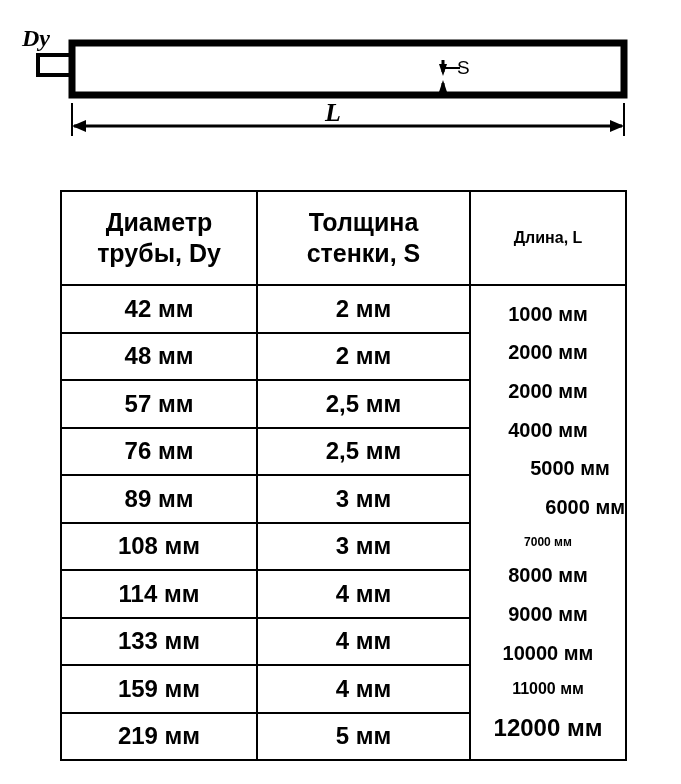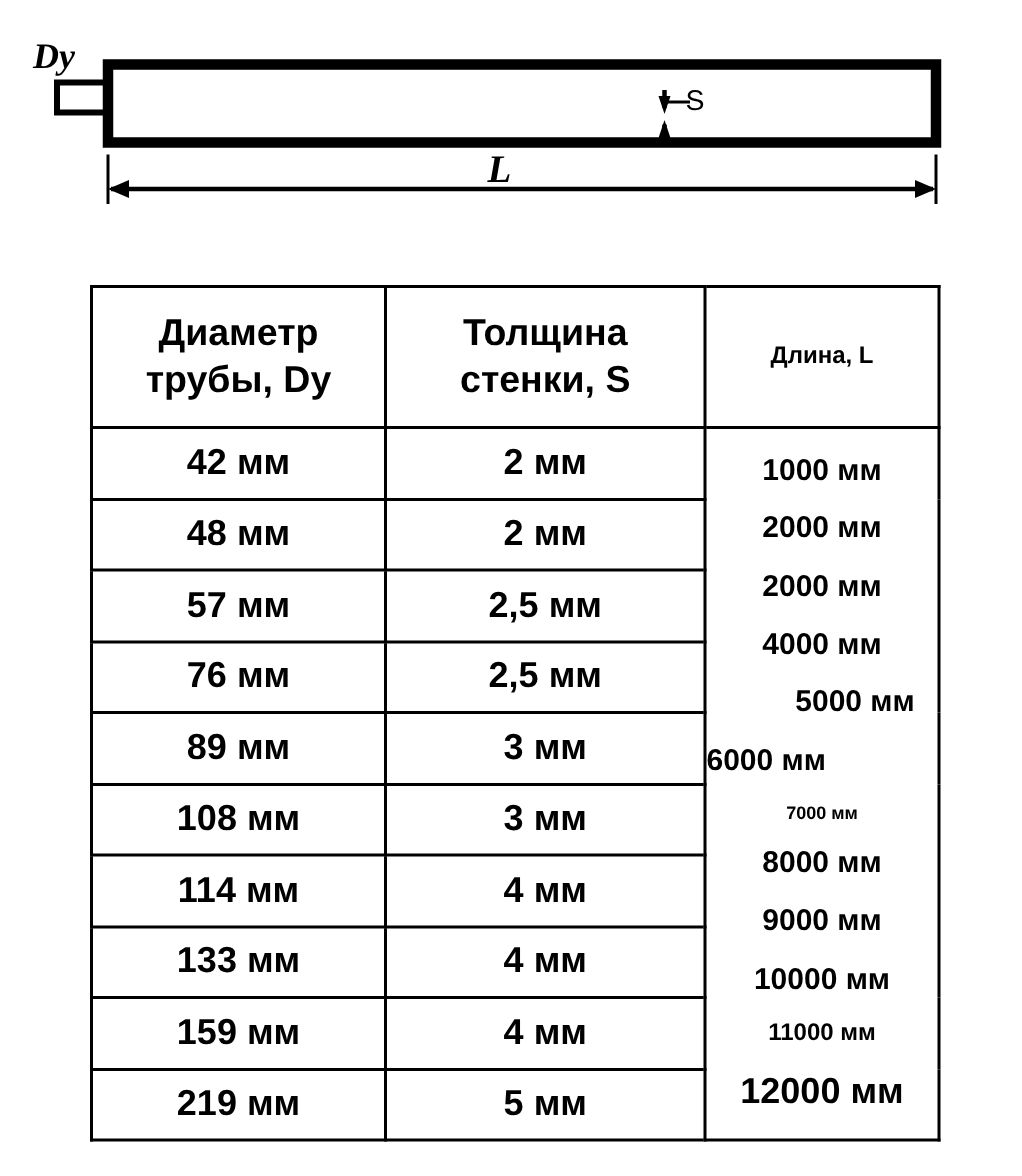--- a/index.html
+++ b/index.html
@@ -143,21 +143,21 @@
     <tr>
           <td class="cell">42 мм</td>
           <td class="cell">2 мм</td>
           <td class="cell" rowspan="10" style="padding: 0px; vertical-align: middle;">
             <div style="display: flex; flex-direction: column; justify-content: space-around; height: 455px;">
               <div style="font-size: 20px; font-weight: bold; text-align: center;">1000 мм</div>
               <div style="font-size: 20px; font-weight: bold; text-align: center;">2000 мм</div>
               <div style="font-size: 20px; font-weight: bold; text-align: center;">2000 мм</div>
               <div style="font-size: 20px; font-weight: bold; text-align: center;">4000 мм</div>
               <div style="font-size: 20px; font-weight: bold; text-align: center; margin-left: 44px;">5000 мм</div>
-              <div style="font-size: 20px; font-weight: bold; text-align: left;">6000 мм</div>
+              <div style="font-size: 20px; font-weight: bold; text-align: right;">6000 мм</div>
               <div style="font-size: 12px; font-weight: bold; text-align: center;">7000 мм</div>
               <div style="font-size: 20px; font-weight: bold; text-align: center;">8000 мм</div>
               <div style="font-size: 20px; font-weight: bold; text-align: center;">9000 мм</div>
               <div style="font-size: 20px; font-weight: bold; text-align: center;">10000 мм</div>
               <div style="font-size: 16px; font-weight: bold; text-align: center;">11000 мм</div>
               <div style="font-size: 24px; font-weight: bold; text-align: center;">12000 мм</div>
             </div>
           </td>
         </tr>
         <tr>

